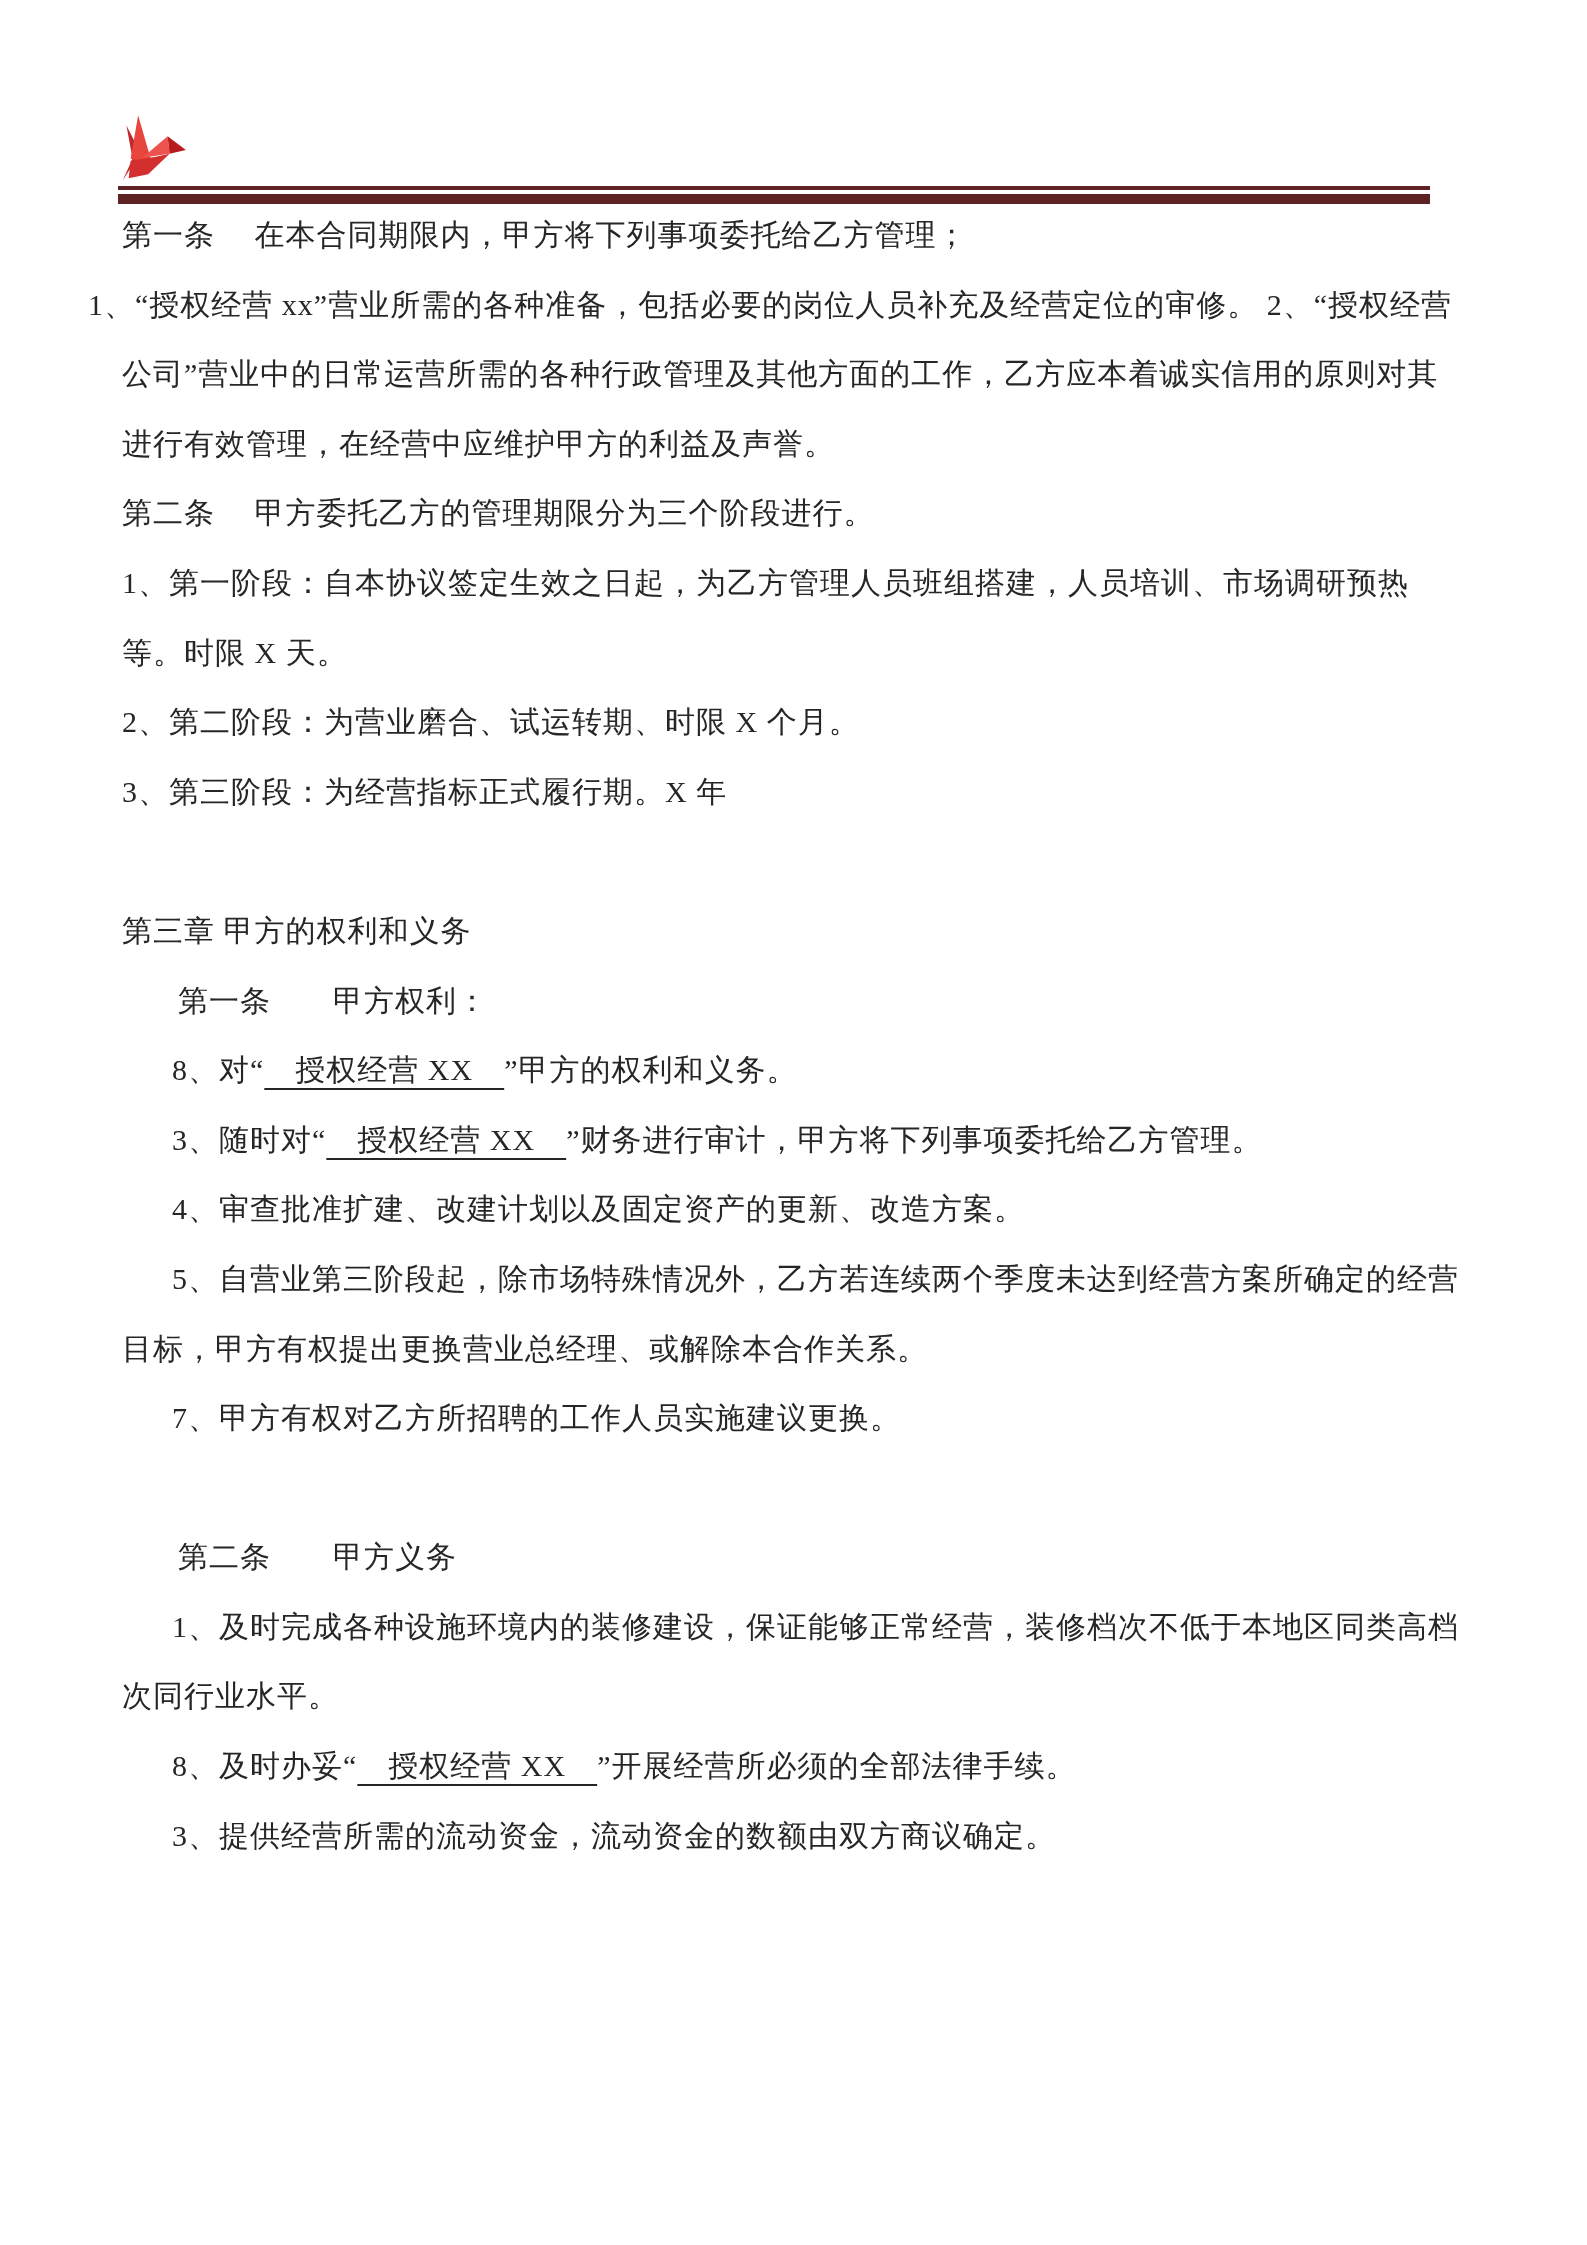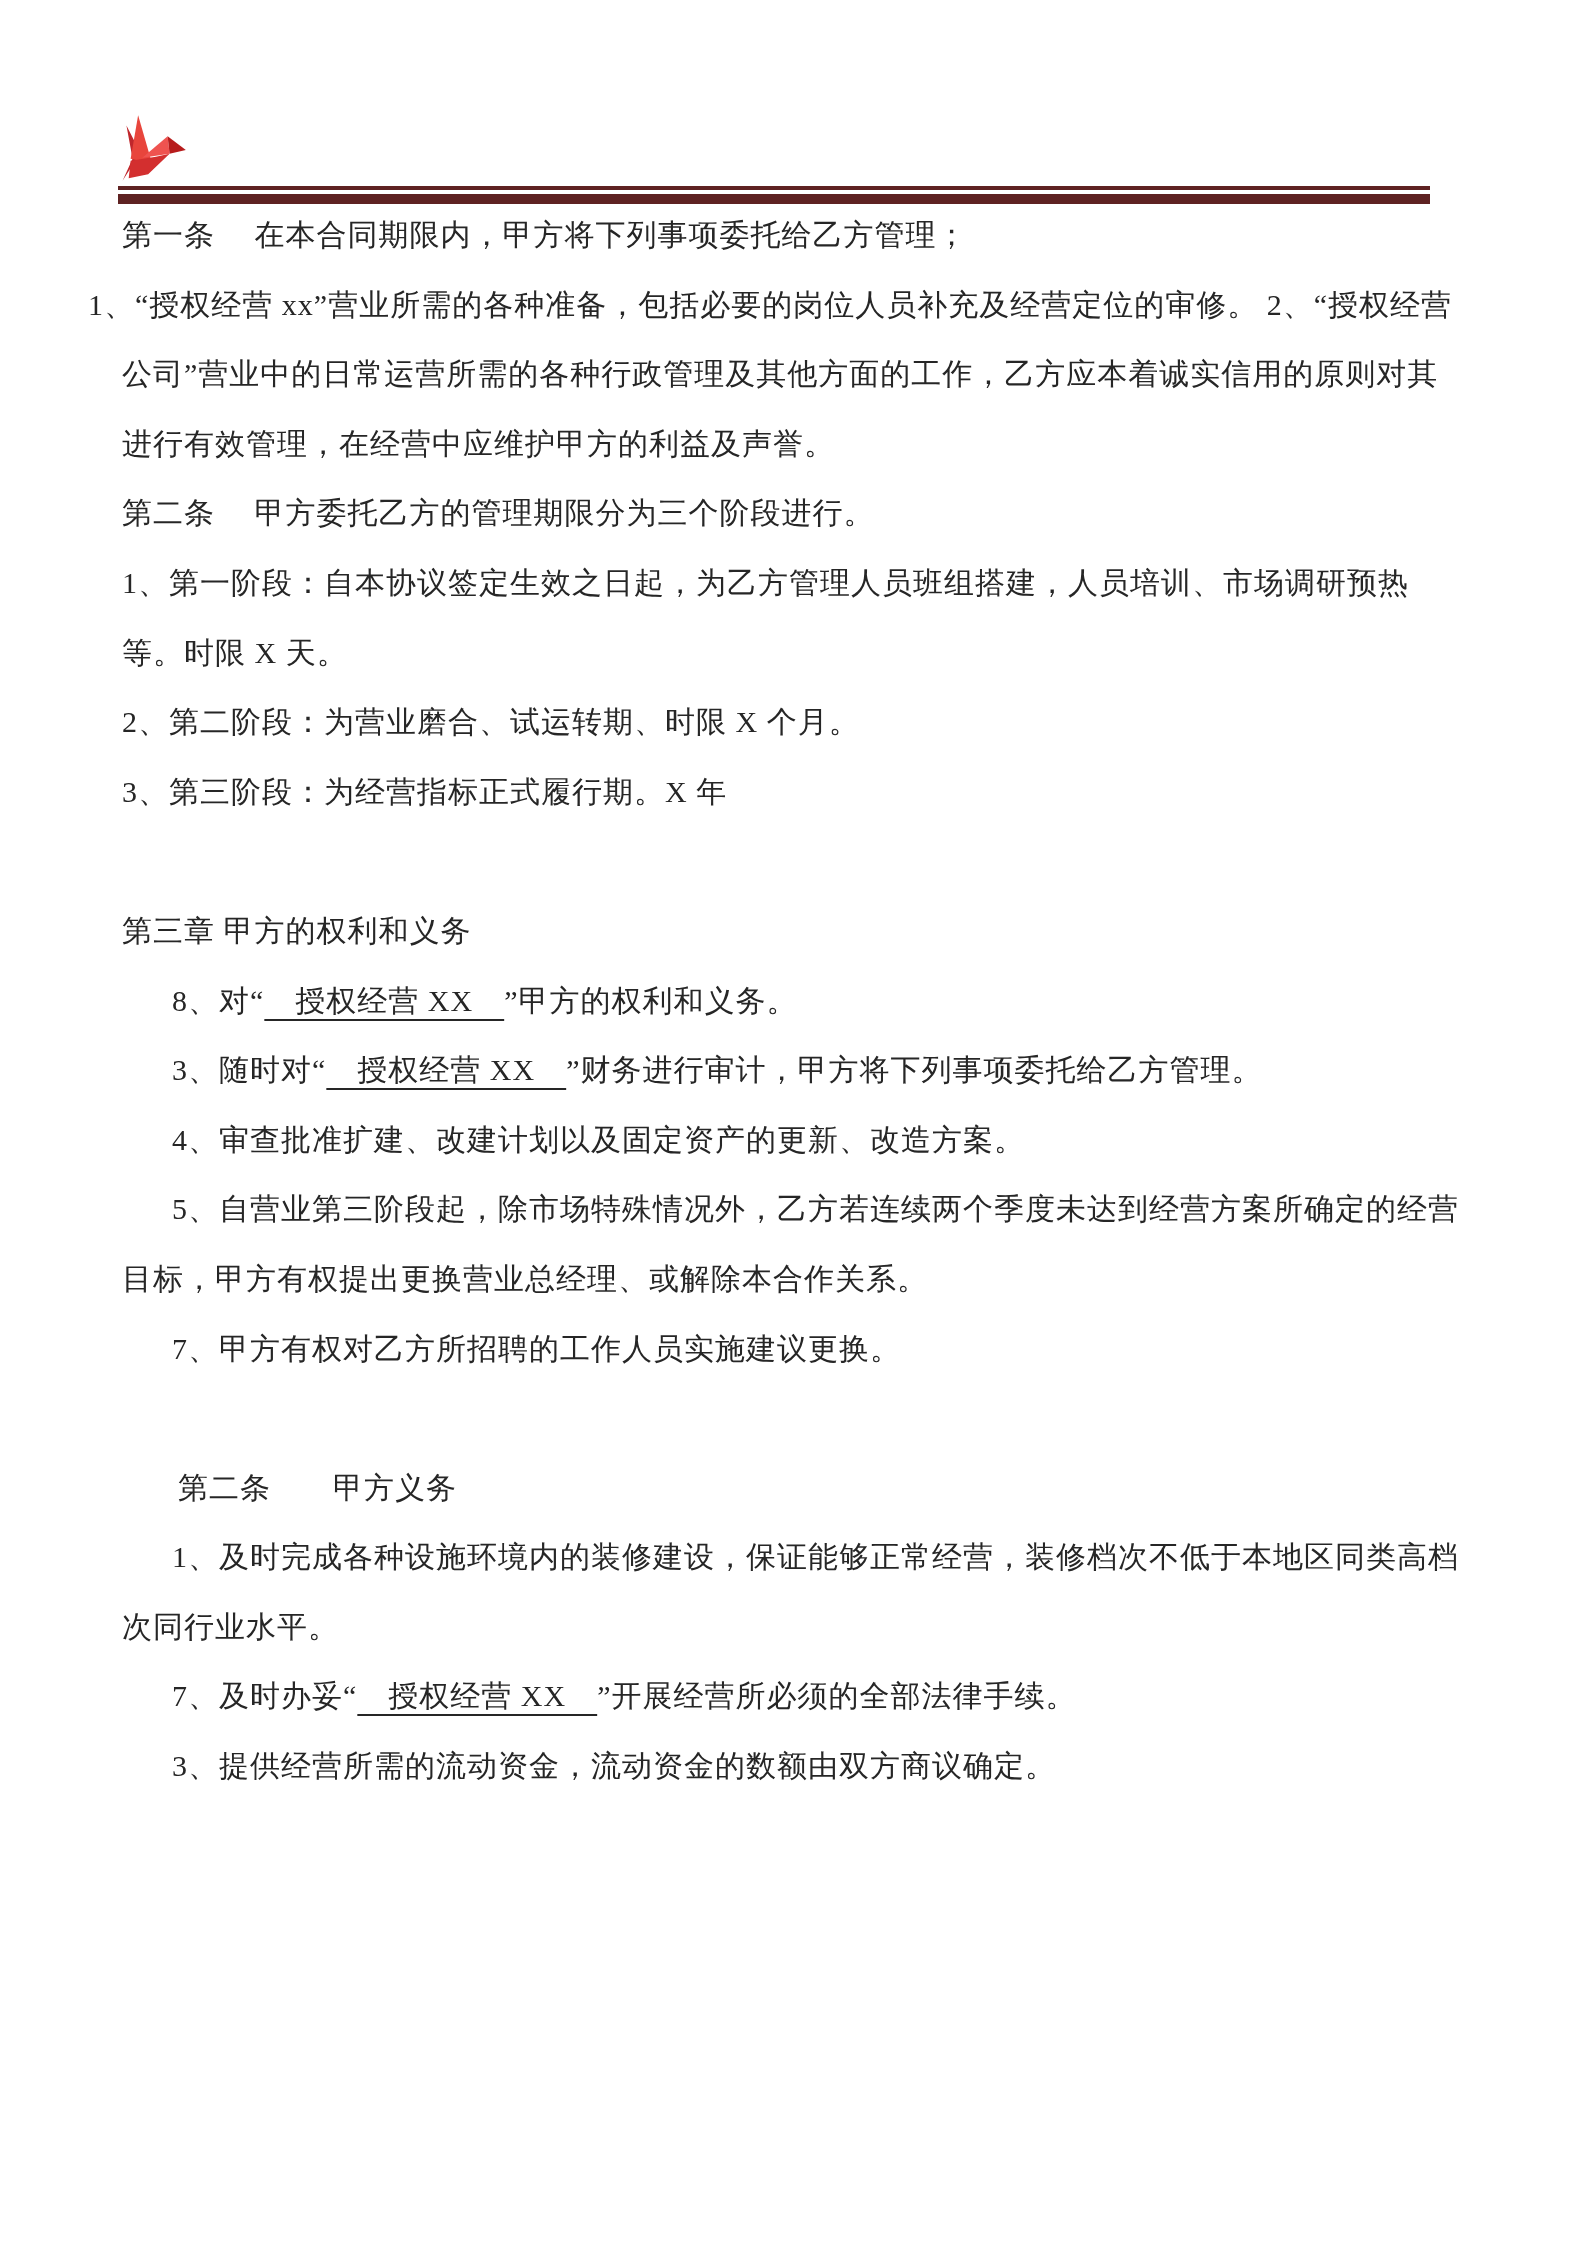--- a/index.html
+++ b/index.html
@@ -78,25 +78,26 @@
 
   <div class="doc-body">
       <p class="p"><span>第一条　 在本合同期限内，甲方将下列事项委托给乙方管理；</span></p>
       <p class="p hang"><span>1、“授权经营 xx”营业所需的各种准备，包括必要的岗位人员补充及经营定位的审修。 2、“授权经营公司”营业中的日常运营所需的各种行政管理及其他方面的工作，乙方应本着诚实信用的原则对其进行有效管理，在经营中应维护甲方的利益及声誉。</span></p>
       <p class="p"><span>第二条　 甲方委托乙方的管理期限分为三个阶段进行。</span></p>
       <p class="p"><span>1、第一阶段：自本协议签定生效之日起，为乙方管理人员班组搭建，人员培训、市场调研预热等。时限 X 天。</span></p>
       <p class="p"><span>2、第二阶段：为营业磨合、试运转期、时限 X 个月。</span></p>
       <p class="p"><span>3、第三阶段：为经营指标正式履行期。X 年</span></p>
       <p class="p">&nbsp;</p>
       <p class="p heading"><span>第三章 甲方的权利和义务</span></p>
+      <p class="p ind-head"><span>第一条　　甲方权利：</span></p>
       <p class="p ind-item"><span>8、对“</span><span class="u">　授权经营 XX　</span><span>”甲方的权利和义务。</span></p>
       <p class="p ind-item"><span>3、随时对“</span><span class="u">　授权经营 XX　</span><span>”财务进行审计，甲方将下列事项委托给乙方管理。</span></p>
       <p class="p ind-item"><span>4、审查批准扩建、改建计划以及固定资产的更新、改造方案。</span></p>
       <p class="p ind-item"><span>5、自营业第三阶段起，除市场特殊情况外，乙方若连续两个季度未达到经营方案所确定的经营目标，甲方有权提出更换营业总经理、或解除本合作关系。</span></p>
       <p class="p ind-item"><span>7、甲方有权对乙方所招聘的工作人员实施建议更换。</span></p>
       <p class="p">&nbsp;</p>
       <p class="p ind-head"><span>第二条　　甲方义务</span></p>
       <p class="p ind-item"><span>1、及时完成各种设施环境内的装修建设，保证能够正常经营，装修档次不低于本地区同类高档次同行业水平。</span></p>
-      <p class="p ind-item"><span>7、及时办妥“</span><span class="u">　授权经营 XX　</span><span>”开展经营所必须的全部法律手续。</span></p>
+      <p class="p ind-item"><span>8、及时办妥“</span><span class="u">　授权经营 XX　</span><span>”开展经营所必须的全部法律手续。</span></p>
       <p class="p ind-item"><span>3、提供经营所需的流动资金，流动资金的数额由双方商议确定。</span></p>
     </div>
 
 </div>
 
 </body></html>

